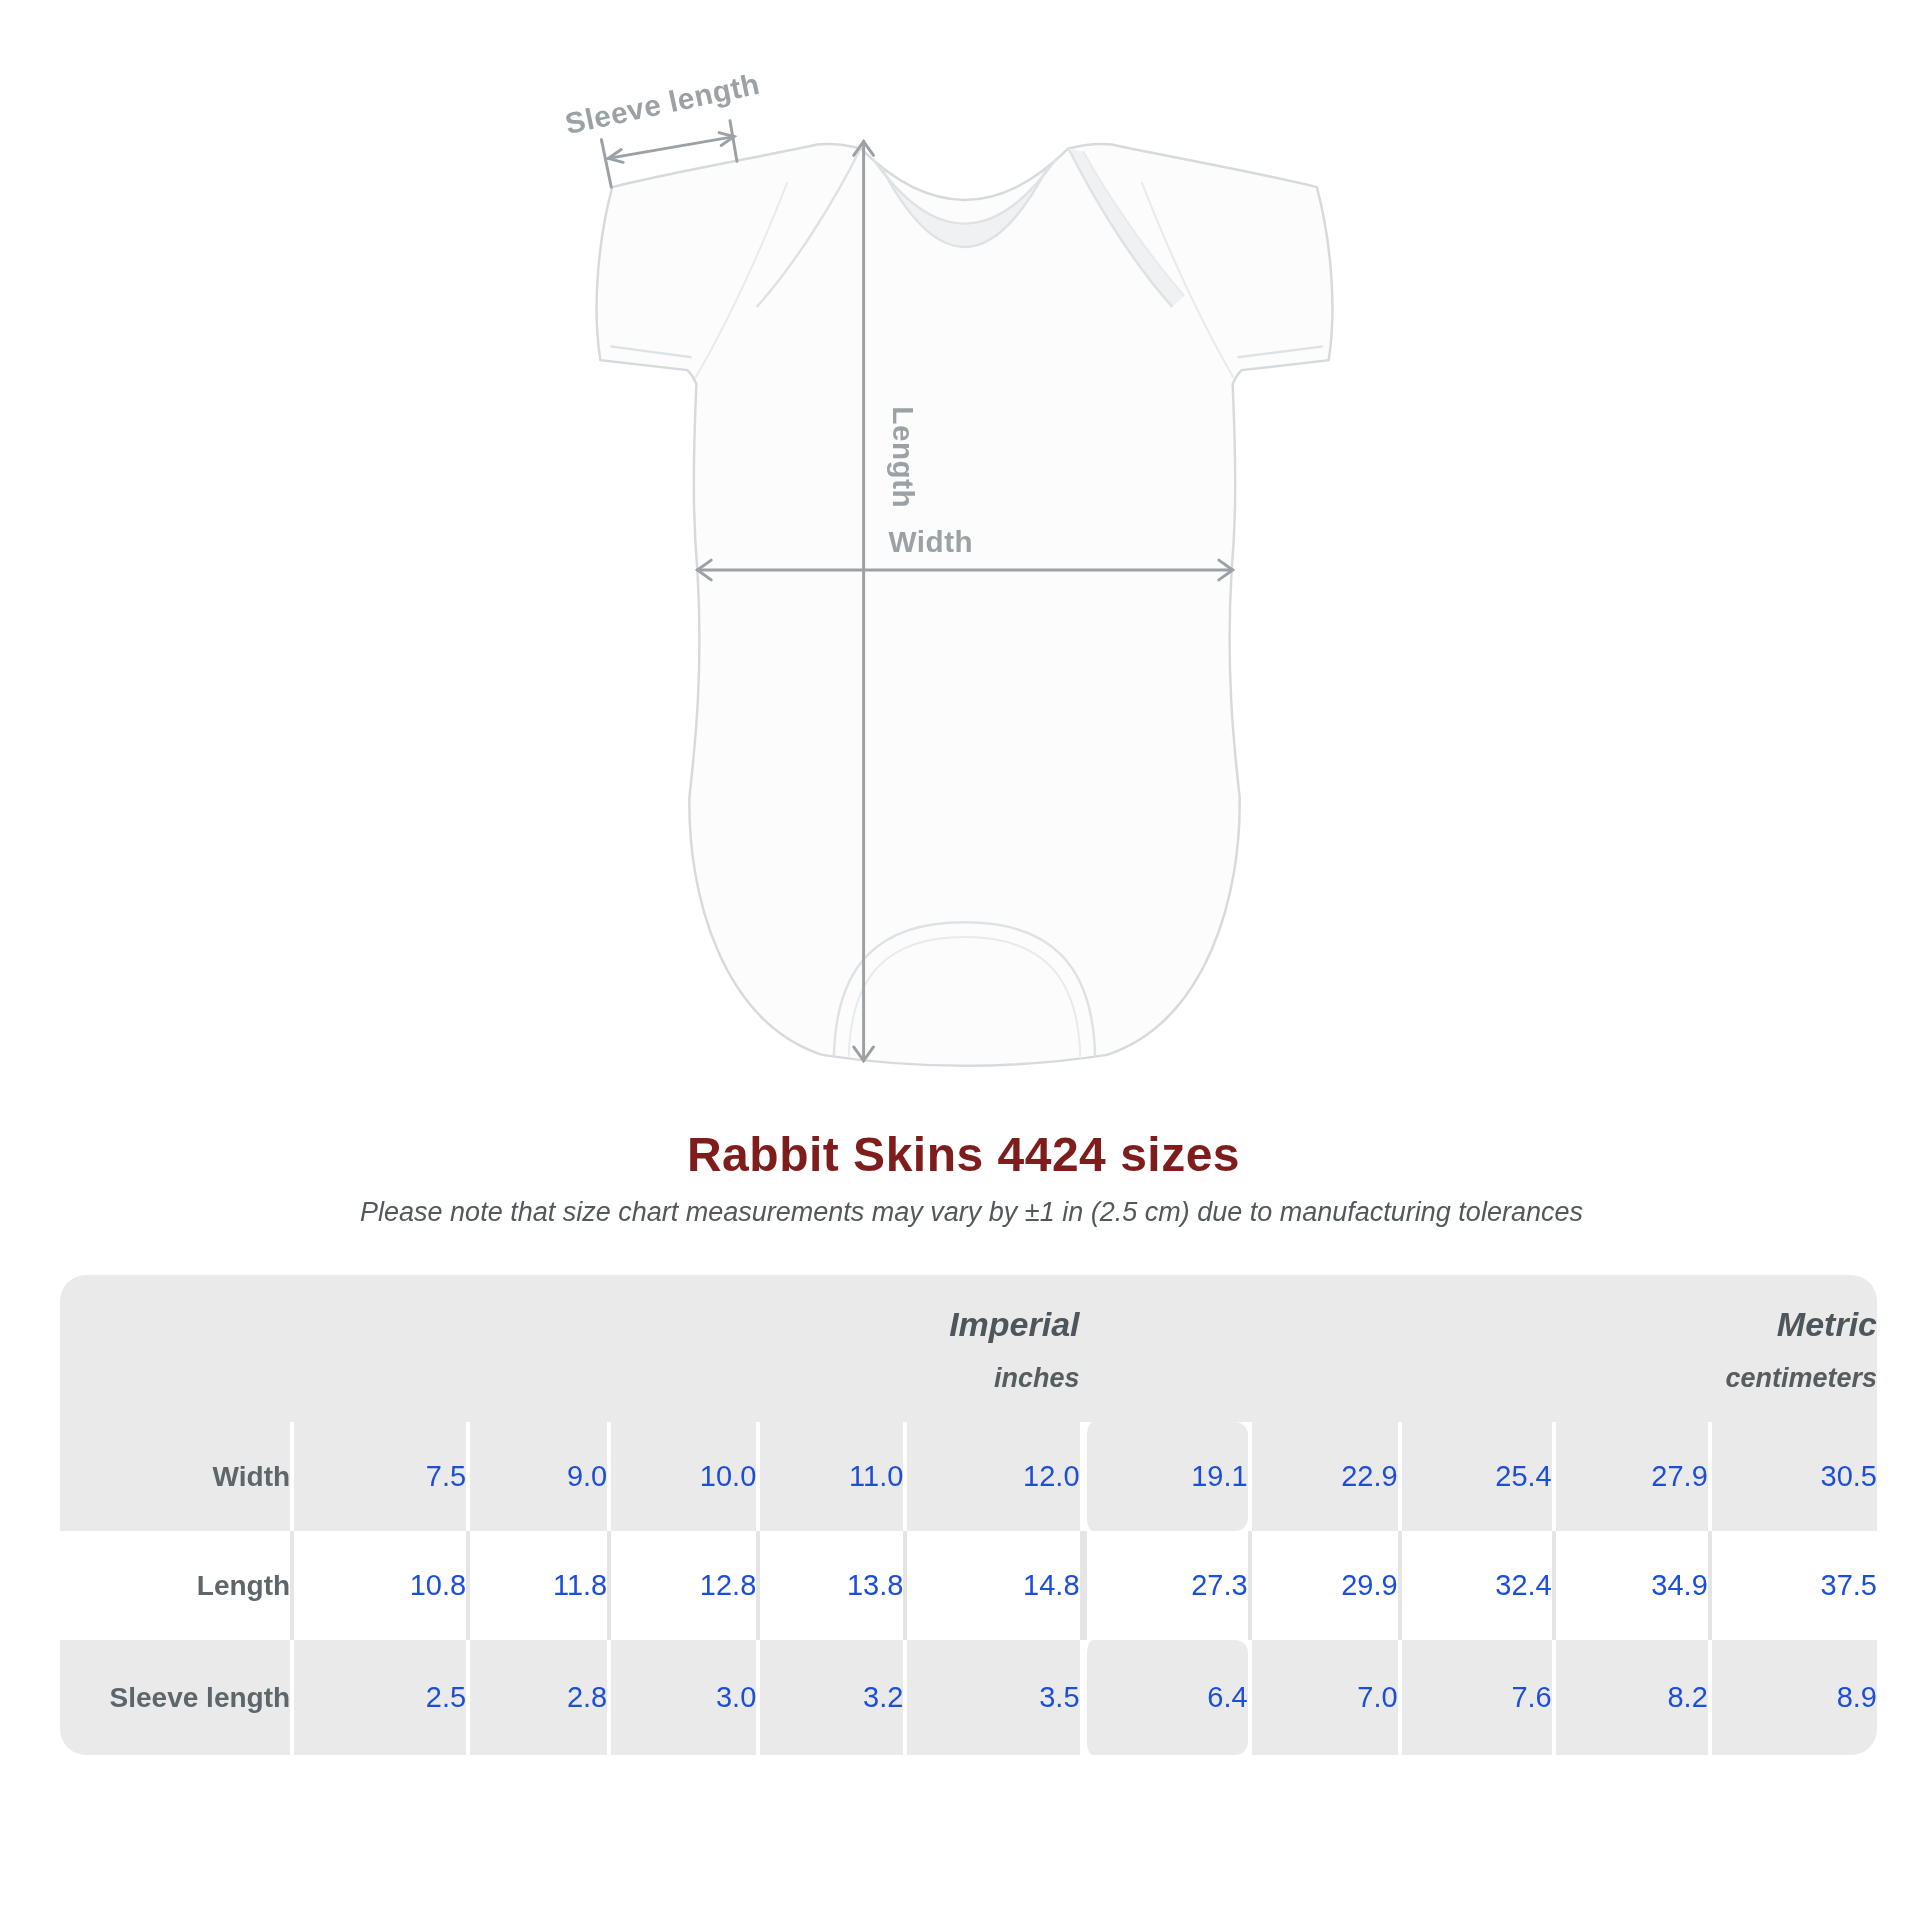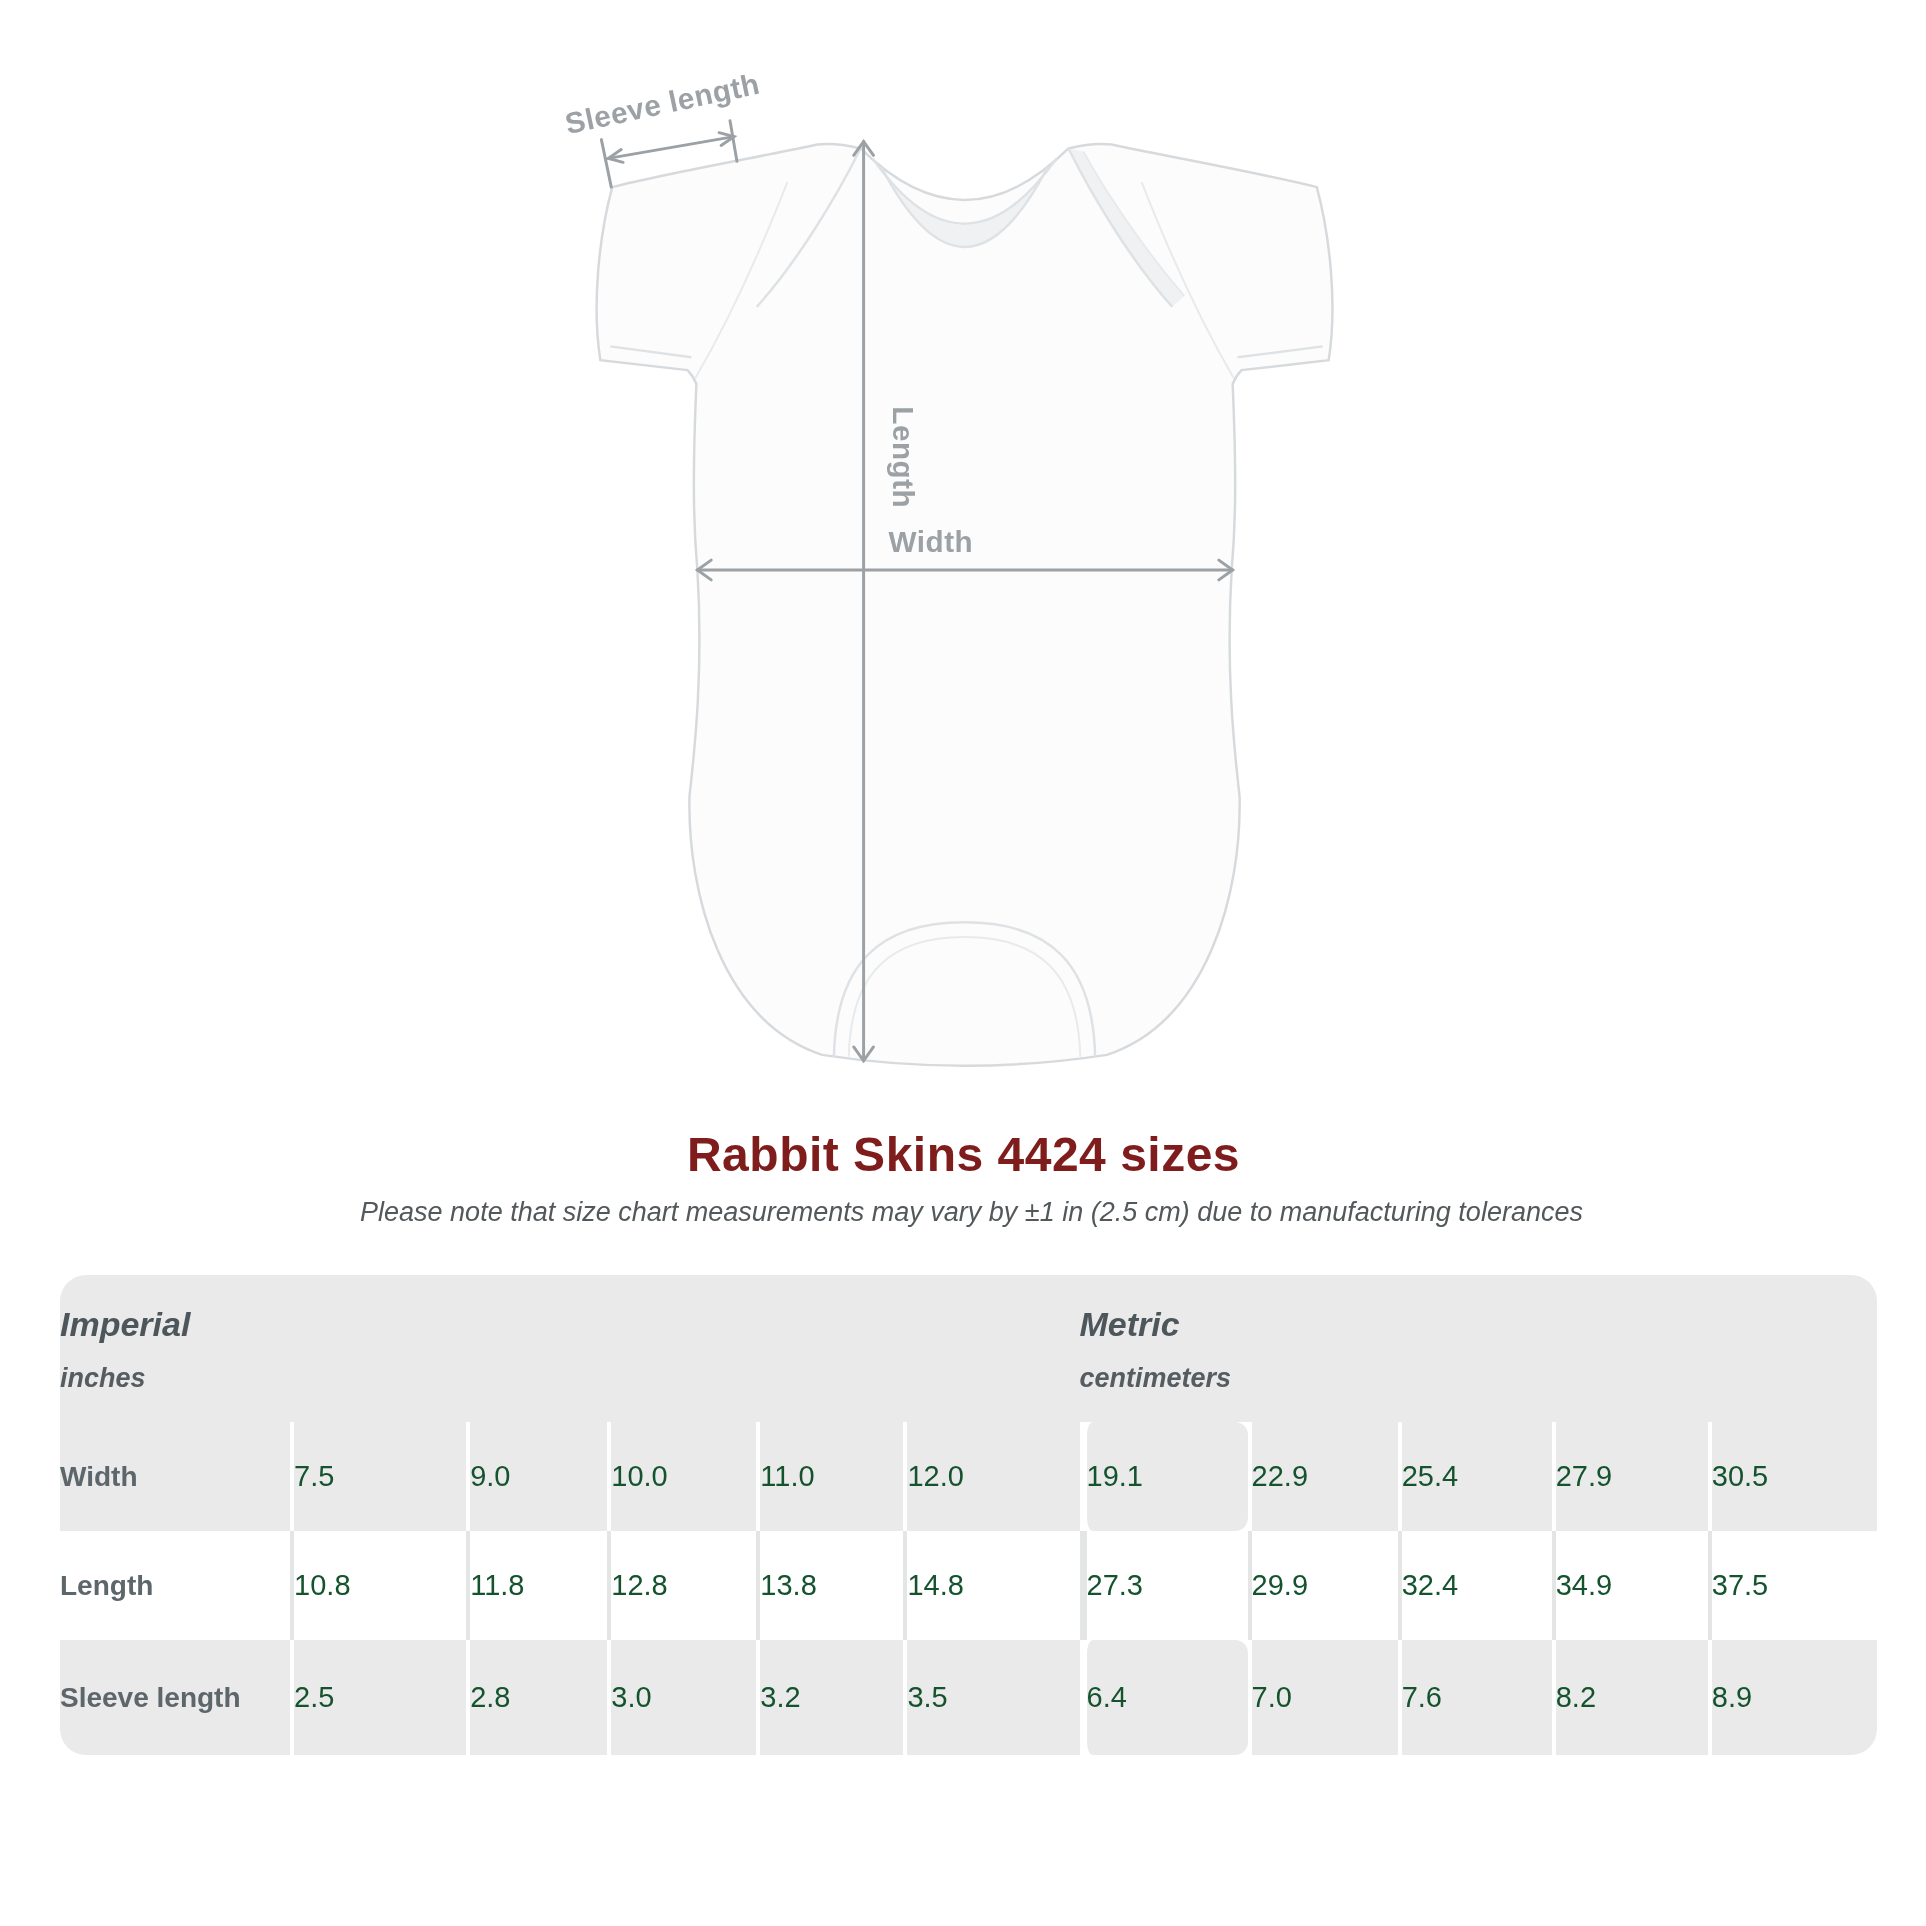--- a/index.html
+++ b/index.html
@@ -23,28 +23,28 @@
   }
   .page-subtitle{
     margin:14px 0 0 16px;text-align:center;font-style:italic;font-size:27px;
     line-height:34px;color:#53585b;
   }
   
   .table-wrap{
     margin:46px 0 0 60px;width:1817px;border-radius:26px;overflow:hidden;
   }
   table.size-table{width:100%;border-collapse:separate;border-spacing:0;table-layout:fixed;}
-  .size-table th,.size-table td{padding:0;text-align:left;vertical-align:middle;}
+  .size-table th,.size-table td{padding:0;text-align:right;vertical-align:middle;}
   tr.band th{height:147px;background:#eaeaea;}
   .sec-title{font-size:34px;font-weight:bold;font-style:italic;color:#4d565b;line-height:38px;}
   .sec-unit{font-size:27px;font-style:italic;color:#565d61;line-height:30px;margin-top:20px;}
   tr.cols th{height:111px;background:#ffffff;font-size:28px;font-weight:bold;color:#636c71;line-height:34px;}
   tr.cols th.sep{border-left:4px solid #e4e5e5;}
   tr.cols th.sep-wide{border-left:7px solid #e4e5e5;}
-  tbody td,tbody th{font-size:29px;color:#14532d;font-weight:normal;}
+  tbody td,tbody th{font-size:29px;color:#1d4ed8;font-weight:normal;}
   tbody th.row-label{font-size:28px;font-weight:bold;color:#5d666b;}
   tr.r-gray td,tr.r-gray th{background:#eaeaea;height:109px;}
   tr.r-gray td.sep{border-left:4px solid #ffffff;}
   tr.r-gray td.sep-wide{border-left:7px solid #ffffff;border-radius:13px;}
   tr.r-white td,tr.r-white th{background:#ffffff;height:109px;}
   tr.r-white td.sep{border-left:4px solid #e4e5e5;}
   tr.r-white td.sep-wide{border-left:7px solid #e4e5e5;}
   tr.r-last td,tr.r-last th{height:115px;}
 </style>
 </head>

